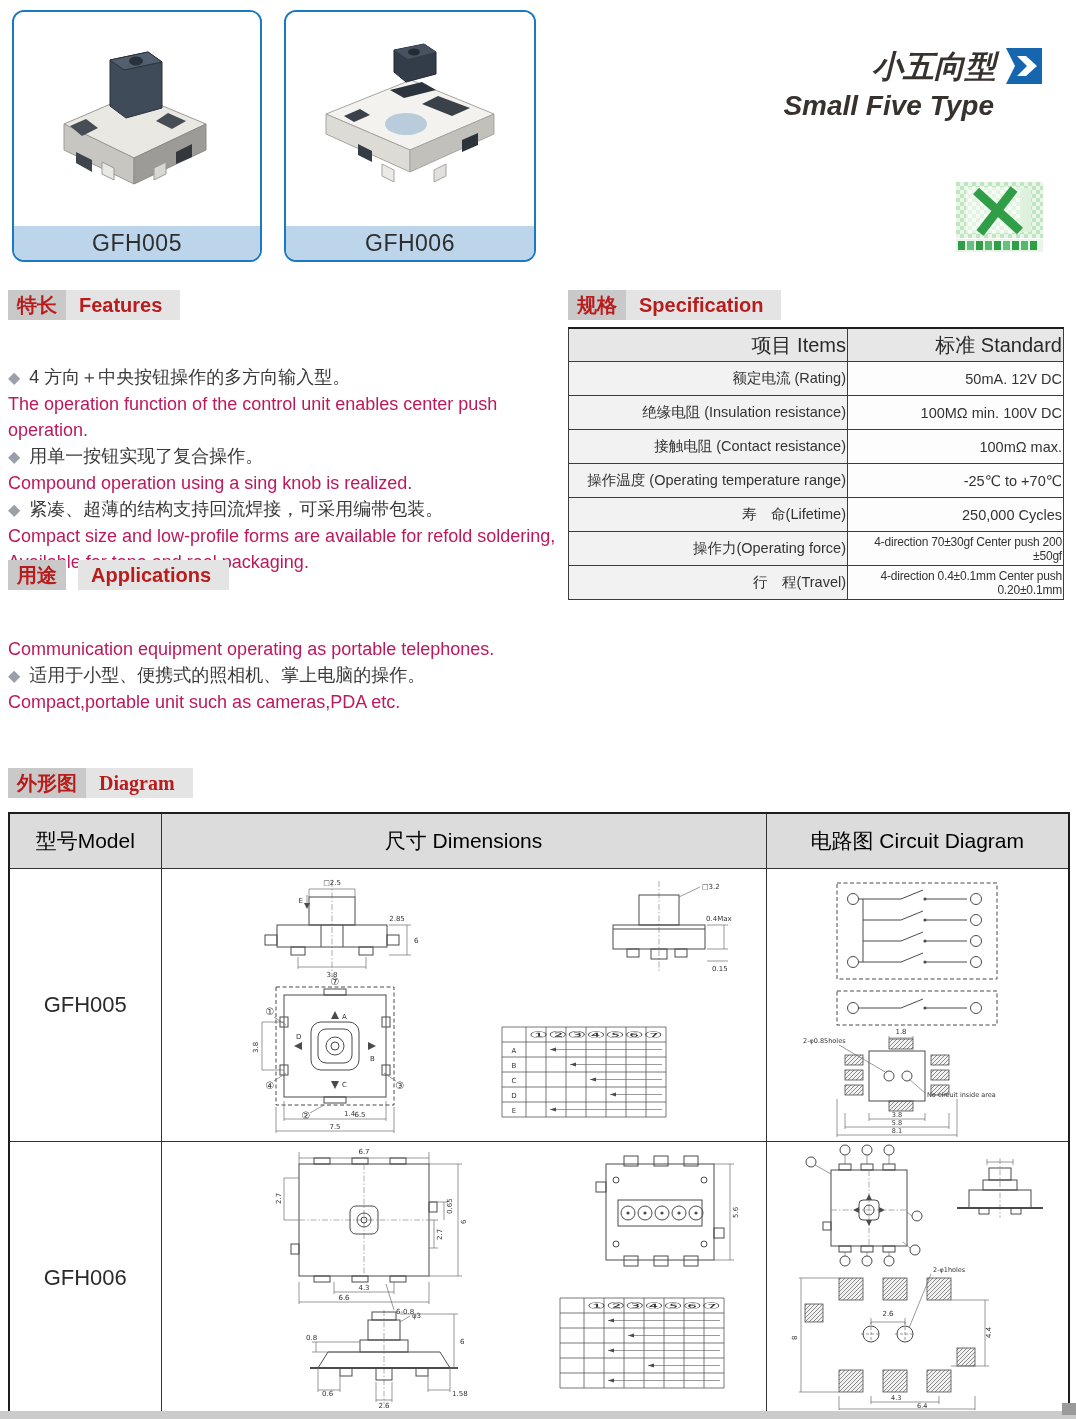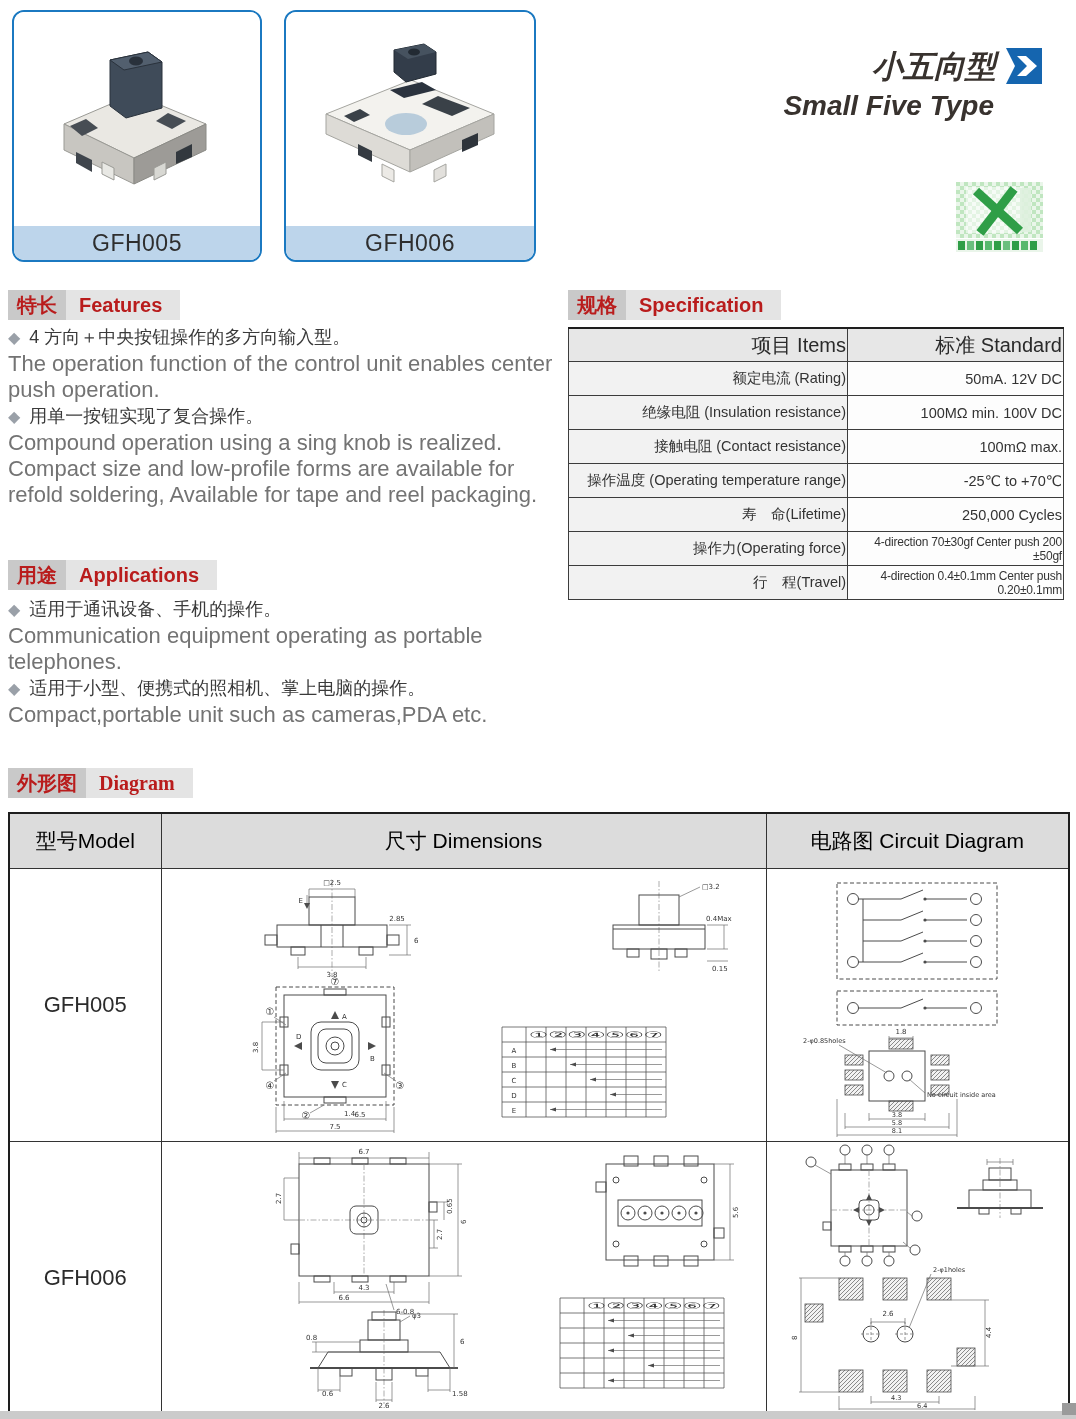--- a/index.html
+++ b/index.html
@@ -19,24 +19,24 @@
             white-space:nowrap;text-align:right;}
   .title-en{position:absolute;font-size:28px;font-weight:bold;font-style:italic;color:#38322e;
             white-space:nowrap;text-align:right;}
 
   
   .sec{position:absolute;height:30px;display:flex;font-weight:bold;font-size:20px;color:#b91c1c;white-space:nowrap;}
   .sec .cn{background:#c9c9c9;display:flex;align-items:center;padding:0 9px;}
   .sec .en{background:#e4e4e4;display:flex;align-items:center;padding:0 18px 0 13px;}
 
   
-  .tblock{position:absolute;}
+  .tblock{position:absolute;margin-top:40px;}
   .tblock p{margin:0;line-height:26px;}
   .tblock .cnl{font-size:18px;color:#3a3a3a;}
-  .tblock .enl{font-size:22px;color:#737373;}
+  .tblock .enl{font-size:18px;color:#be185d;}
   .bullet{color:#9aa0a8;margin-right:9px;font-size:16px;}
 
   
   table.spec{position:absolute;border-collapse:collapse;table-layout:fixed;background:#fdfdfd;}
   table.spec th{background:#e7e7e7;font-weight:normal;font-size:20px;color:#2a2a2a;height:30px;
                 border:1px solid #3c3c3c;border-top:2px solid #1e1e1e;}
   table.spec td{border:1px solid #3c3c3c;height:31px;font-size:14.5px;color:#333;}
   table.spec td.item{padding-left:10px;background:#f2f2f2;}
   table.spec td.std{padding-left:12px;}
   table.spec td.small{font-size:12px;letter-spacing:-0.2px;}
@@ -149,29 +149,29 @@
 
   <div class="sec" style="left:8px;top:290px;">
     <span class="cn">特长</span>
     <span class="en">Features</span>
   </div>
   <div class="tblock" style="left:8px;top:324px;width:552px;">
     <p class="cnl"><span class="bullet">◆</span><span>4 方向＋中央按钮操作的多方向输入型。</span></p>
     <p class="enl">The operation function of the control unit enables center push operation.</p>
     <p class="cnl"><span class="bullet">◆</span><span>用单一按钮实现了复合操作。</span></p>
     <p class="enl">Compound operation using a sing knob is realized.</p>
+    <p class="cnl"><span class="bullet">◆</span><span>紧凑、超薄的结构支持回流焊接，可采用编带包装。</span></p>
     <p class="enl">Compact size and low-profile forms are available for refold soldering, Available for tape and reel packaging.</p>
   </div>
 
-  <div class="sec" style="left:8px;top:560px;">
+  <div class="sec" style="left:8px;top:560px;gap:12px;">
     <span class="cn">用途</span>
     <span class="en">Applications</span>
   </div>
   <div class="tblock" style="left:8px;top:596px;width:552px;">
-    <p class="cnl"><span class="bullet">◆</span><span>适用于通讯设备、手机的操作。</span></p>
     <p class="enl">Communication equipment operating as portable telephones.</p>
     <p class="cnl"><span class="bullet">◆</span><span>适用于小型、便携式的照相机、掌上电脑的操作。</span></p>
     <p class="enl">Compact,portable unit such as cameras,PDA etc.</p>
   </div>
 
   <div class="sec" style="left:568px;top:290px;">
     <span class="cn">规格</span>
     <span class="en">Specification</span>
   </div>
   <table class="spec" style="left:568px;top:327px;width:495px;text-align:right;">

